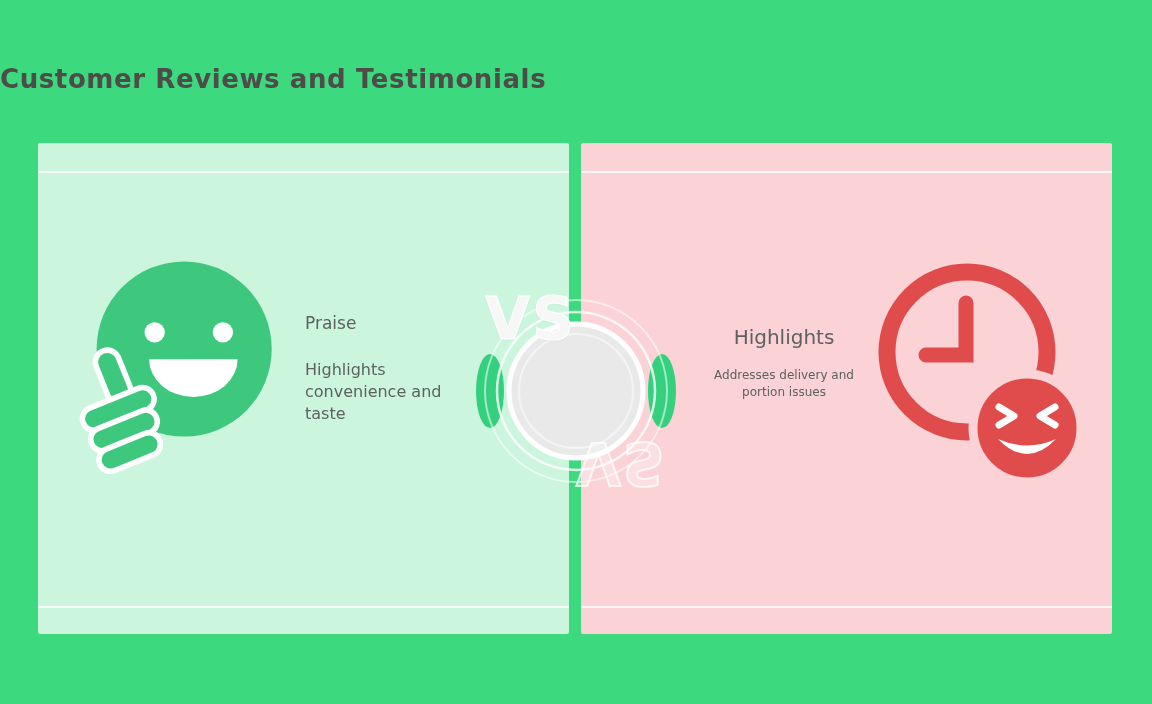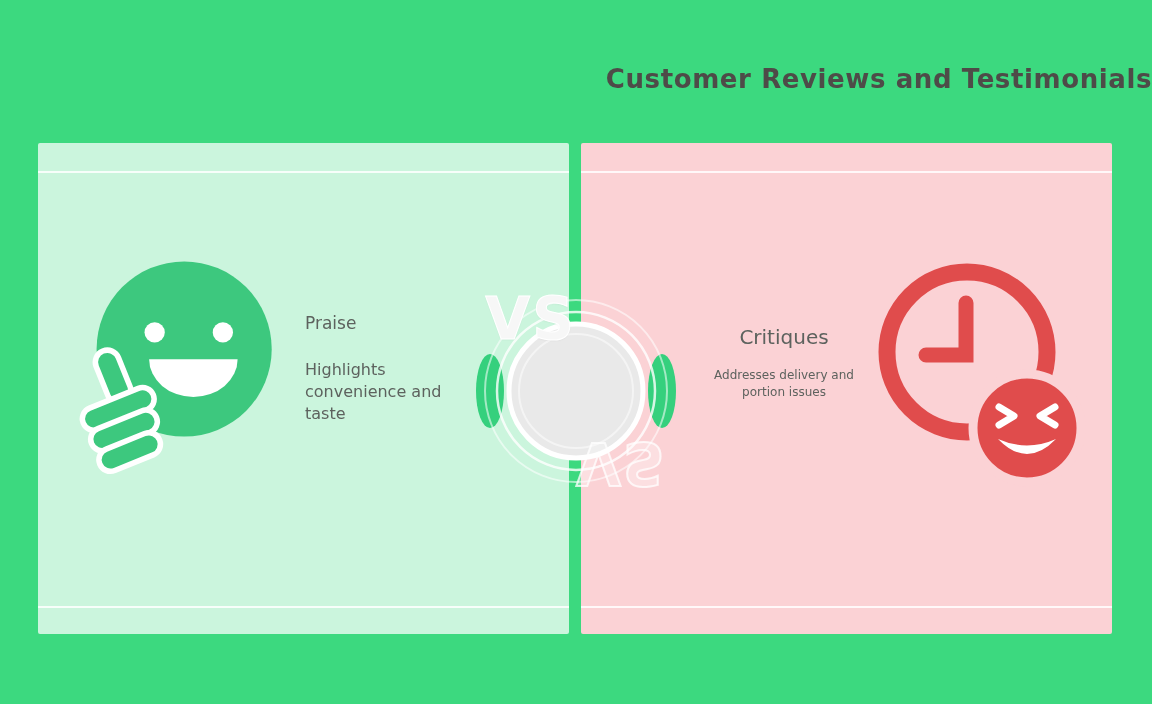--- a/index.html
+++ b/index.html
@@ -6,21 +6,21 @@
   html,body { width:1152px; height:704px; }
   body {
     background: var(--background, #3cd97f);
     font-family: "DejaVu Sans", "Liberation Sans", sans-serif;
     position:relative; overflow:hidden;
   }
   svg { overflow:visible; display:block; }
 
   .title {
     position:absolute; top:64px; left:0; width:100%;
-    text-align:right; font-size:26px; font-weight:bold;
+    text-align:left; font-size:26px; font-weight:bold;
     color: var(--title-text, #4e4b48); letter-spacing:.6px;
   }
 
   .panels {
     position:absolute; left:38px; top:143px; width:1074px; height:491px;
     display:flex; gap:12px;
   }
   .panel { position:relative; flex:1; border-radius:2px; }
   .panel.left  { background: var(--left-panel-bg, #cbf5dd); }
   .panel.right { background: var(--right-panel-bg, #fbd2d5); }
@@ -110,21 +110,21 @@
       <div class="left-heading">Praise</div>
       <div class="left-desc">Highlights convenience and taste</div>
     </div>
   </div>
 
   <div class="panel right">
     <div class="hline top"></div>
     <div class="hline bottom"></div>
 
     <div class="right-text">
-      <div class="right-heading">Critiques</div>
+      <div class="right-heading">Highlights</div>
       <div class="right-desc">Addresses delivery and portion issues</div>
     </div>
 
     <svg class="clock-svg" viewBox="0 0 215 235" aria-hidden="true">
       <circle class="clock-ring" cx="93" cy="97" r="80"></circle>
       <path class="clock-hand" d="M92,48 L92,100 L52,100"></path>
       <g>
         <circle class="emoji-face" cx="153" cy="173" r="54"></circle>
         <path class="emoji-eye" d="M125,152 l15,9 l-15,9"></path>
         <path class="emoji-eye" d="M181,152 l-15,9 l15,9"></path>

